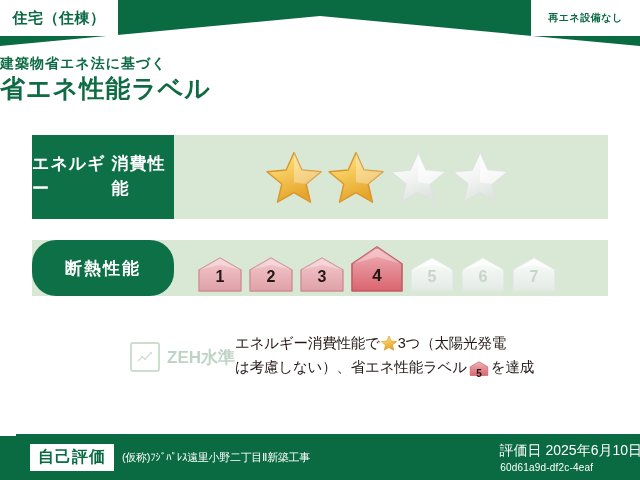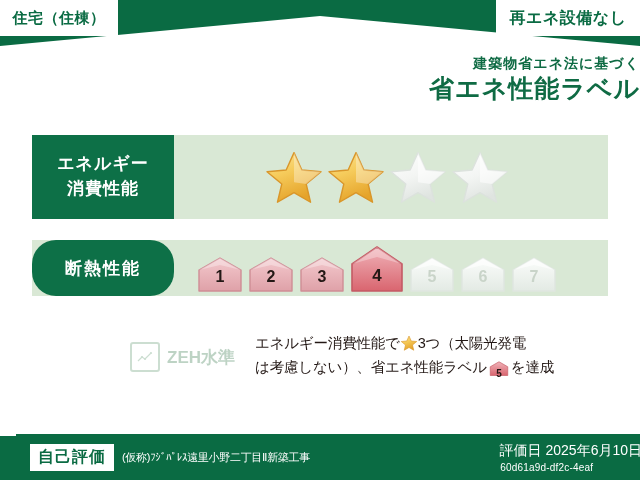--- a/index.html
+++ b/index.html
@@ -27,42 +27,42 @@
     background:#0a6b43;
   }
 
   
   .corner-badge{
     position:absolute;top:0;background:#ffffff;
     display:flex;align-items:center;justify-content:center;
     color:#0a6b43;font-weight:bold;letter-spacing:.5px;
   }
   .corner-left{left:0;width:118px;height:36px;font-size:15px;}
-  .corner-right{right:0;width:144px;height:36px;font-size:16px;}
+  .corner-right{right:0;width:109px;height:36px;font-size:10px;}
 
   
   .title-wrap{
-    position:absolute;left:0;top:56px;width:640px;text-align:right;
+    position:absolute;left:0;top:56px;width:640px;text-align:left;
     color:#0f6b44;
   }
   .title-sub{font-size:14px;font-weight:bold;letter-spacing:1px;line-height:1.1;}
   .title-main{font-size:25px;font-weight:bold;letter-spacing:1px;margin-top:4px;line-height:1.1;}
 
   
   .panel{
     position:absolute;left:32px;width:576px;
     background:#d9e8d5;
     display:flex;align-items:center;
   }
   .panel-energy{top:135px;height:84px;}
   .panel-insul{top:240px;height:56px;}
 
   .panel-label{
     background:#0d7047;color:#ffffff;font-weight:bold;
-    display:flex;flex-direction:column;align-items:center;justify-content:center;
+    display:flex;align-items:center;justify-content:center;
     height:100%;box-sizing:border-box;
   }
   .panel-energy .panel-label{width:142px;font-size:17px;line-height:1.45;letter-spacing:1px;}
   .panel-insul .panel-label{width:142px;font-size:17px;letter-spacing:2px;border-radius:24px;}
 
   .panel-body{flex:1;height:100%;display:flex;align-items:center;}
 
   
   .stars{display:flex;align-items:center;gap:6px;margin-left:92px;}
   .star{width:56px;height:54px;display:block;}
@@ -88,21 +88,21 @@
     display:flex;align-items:center;gap:7px;margin-left:98px;margin-top:12px;
     opacity:.45;
   }
   .zeh-icon{
     width:26px;height:26px;border:2px solid #8fb79a;border-radius:3px;
     display:flex;align-items:center;justify-content:center;
   }
   .zeh-text{font-size:17px;font-weight:bold;color:#6f9e7e;letter-spacing:0px;}
 
   .zeh-desc{
-    margin-left:20px;margin-top:2px;
+    margin-top:2px;
     font-size:14.5px;color:#231815;line-height:1.65;letter-spacing:-0.2px;
   }
   .inline-star{vertical-align:-3px;margin:0 1px;}
   .inline-house{vertical-align:-4px;margin:0 2px;position:relative;display:inline-block;}
   .inline-house .ih-num{
     position:absolute;left:0;right:0;bottom:1px;text-align:center;
     font-size:10px;font-weight:bold;color:#231815;
   }
 
   

